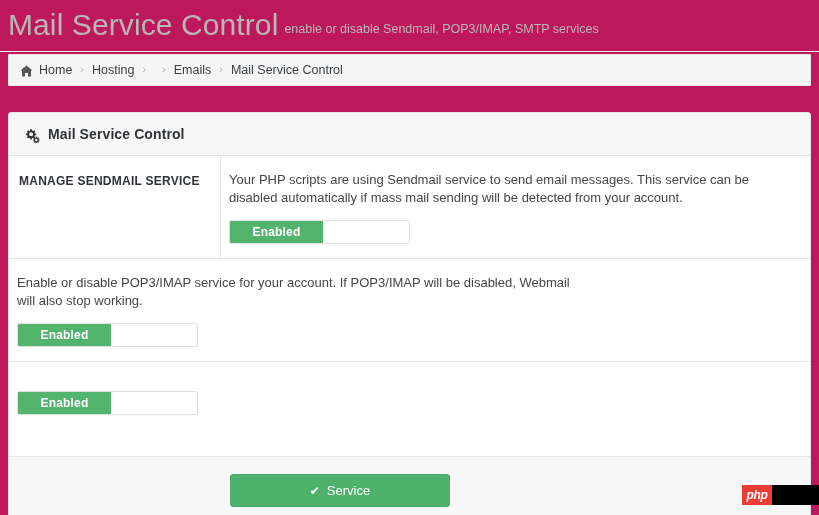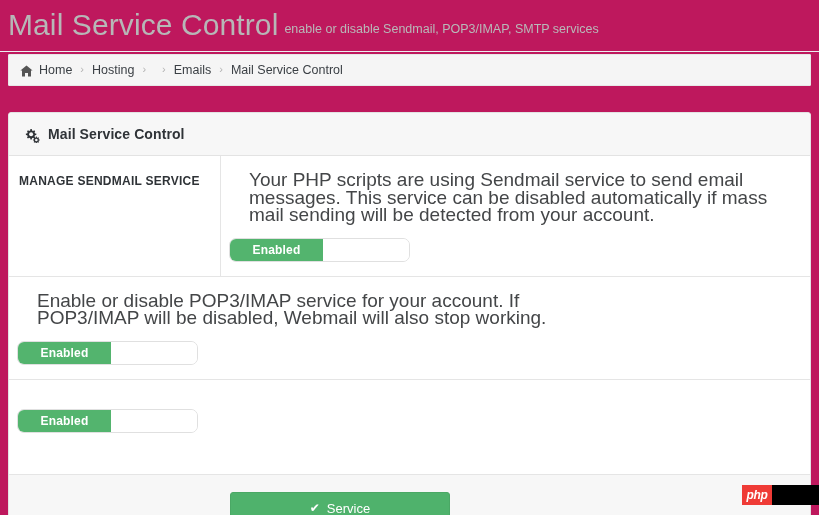--- a/index.html
+++ b/index.html
@@ -140,34 +140,33 @@
     font-weight: bold;
     color: #2f3337;
     letter-spacing: 0.25px;
     line-height: 15px;
   }
   .svc-body-cell {
     flex: 1 1 auto;
     padding: 15px 14px 14px 8px;
   }
   .svc-desc {
-    font-size: 19px;
+    font-size: 13px;
     color: #444648;
     line-height: 17.5px;
     max-width: 566px;
-    margin-left: 20px;
   }
 
   
   .toggle {
     margin-top: 14px;
     width: 181px;
     height: 24px;
     border: 1px solid #e0e0e0;
-    border-radius: 7px;
+    border-radius: 2px;
     background: #ffffff;
     display: flex;
     align-items: stretch;
     overflow: hidden;
     cursor: pointer;
   }
   .toggle-on {
     width: 93px;
     flex: 0 0 93px;
     background: #53b46e;

